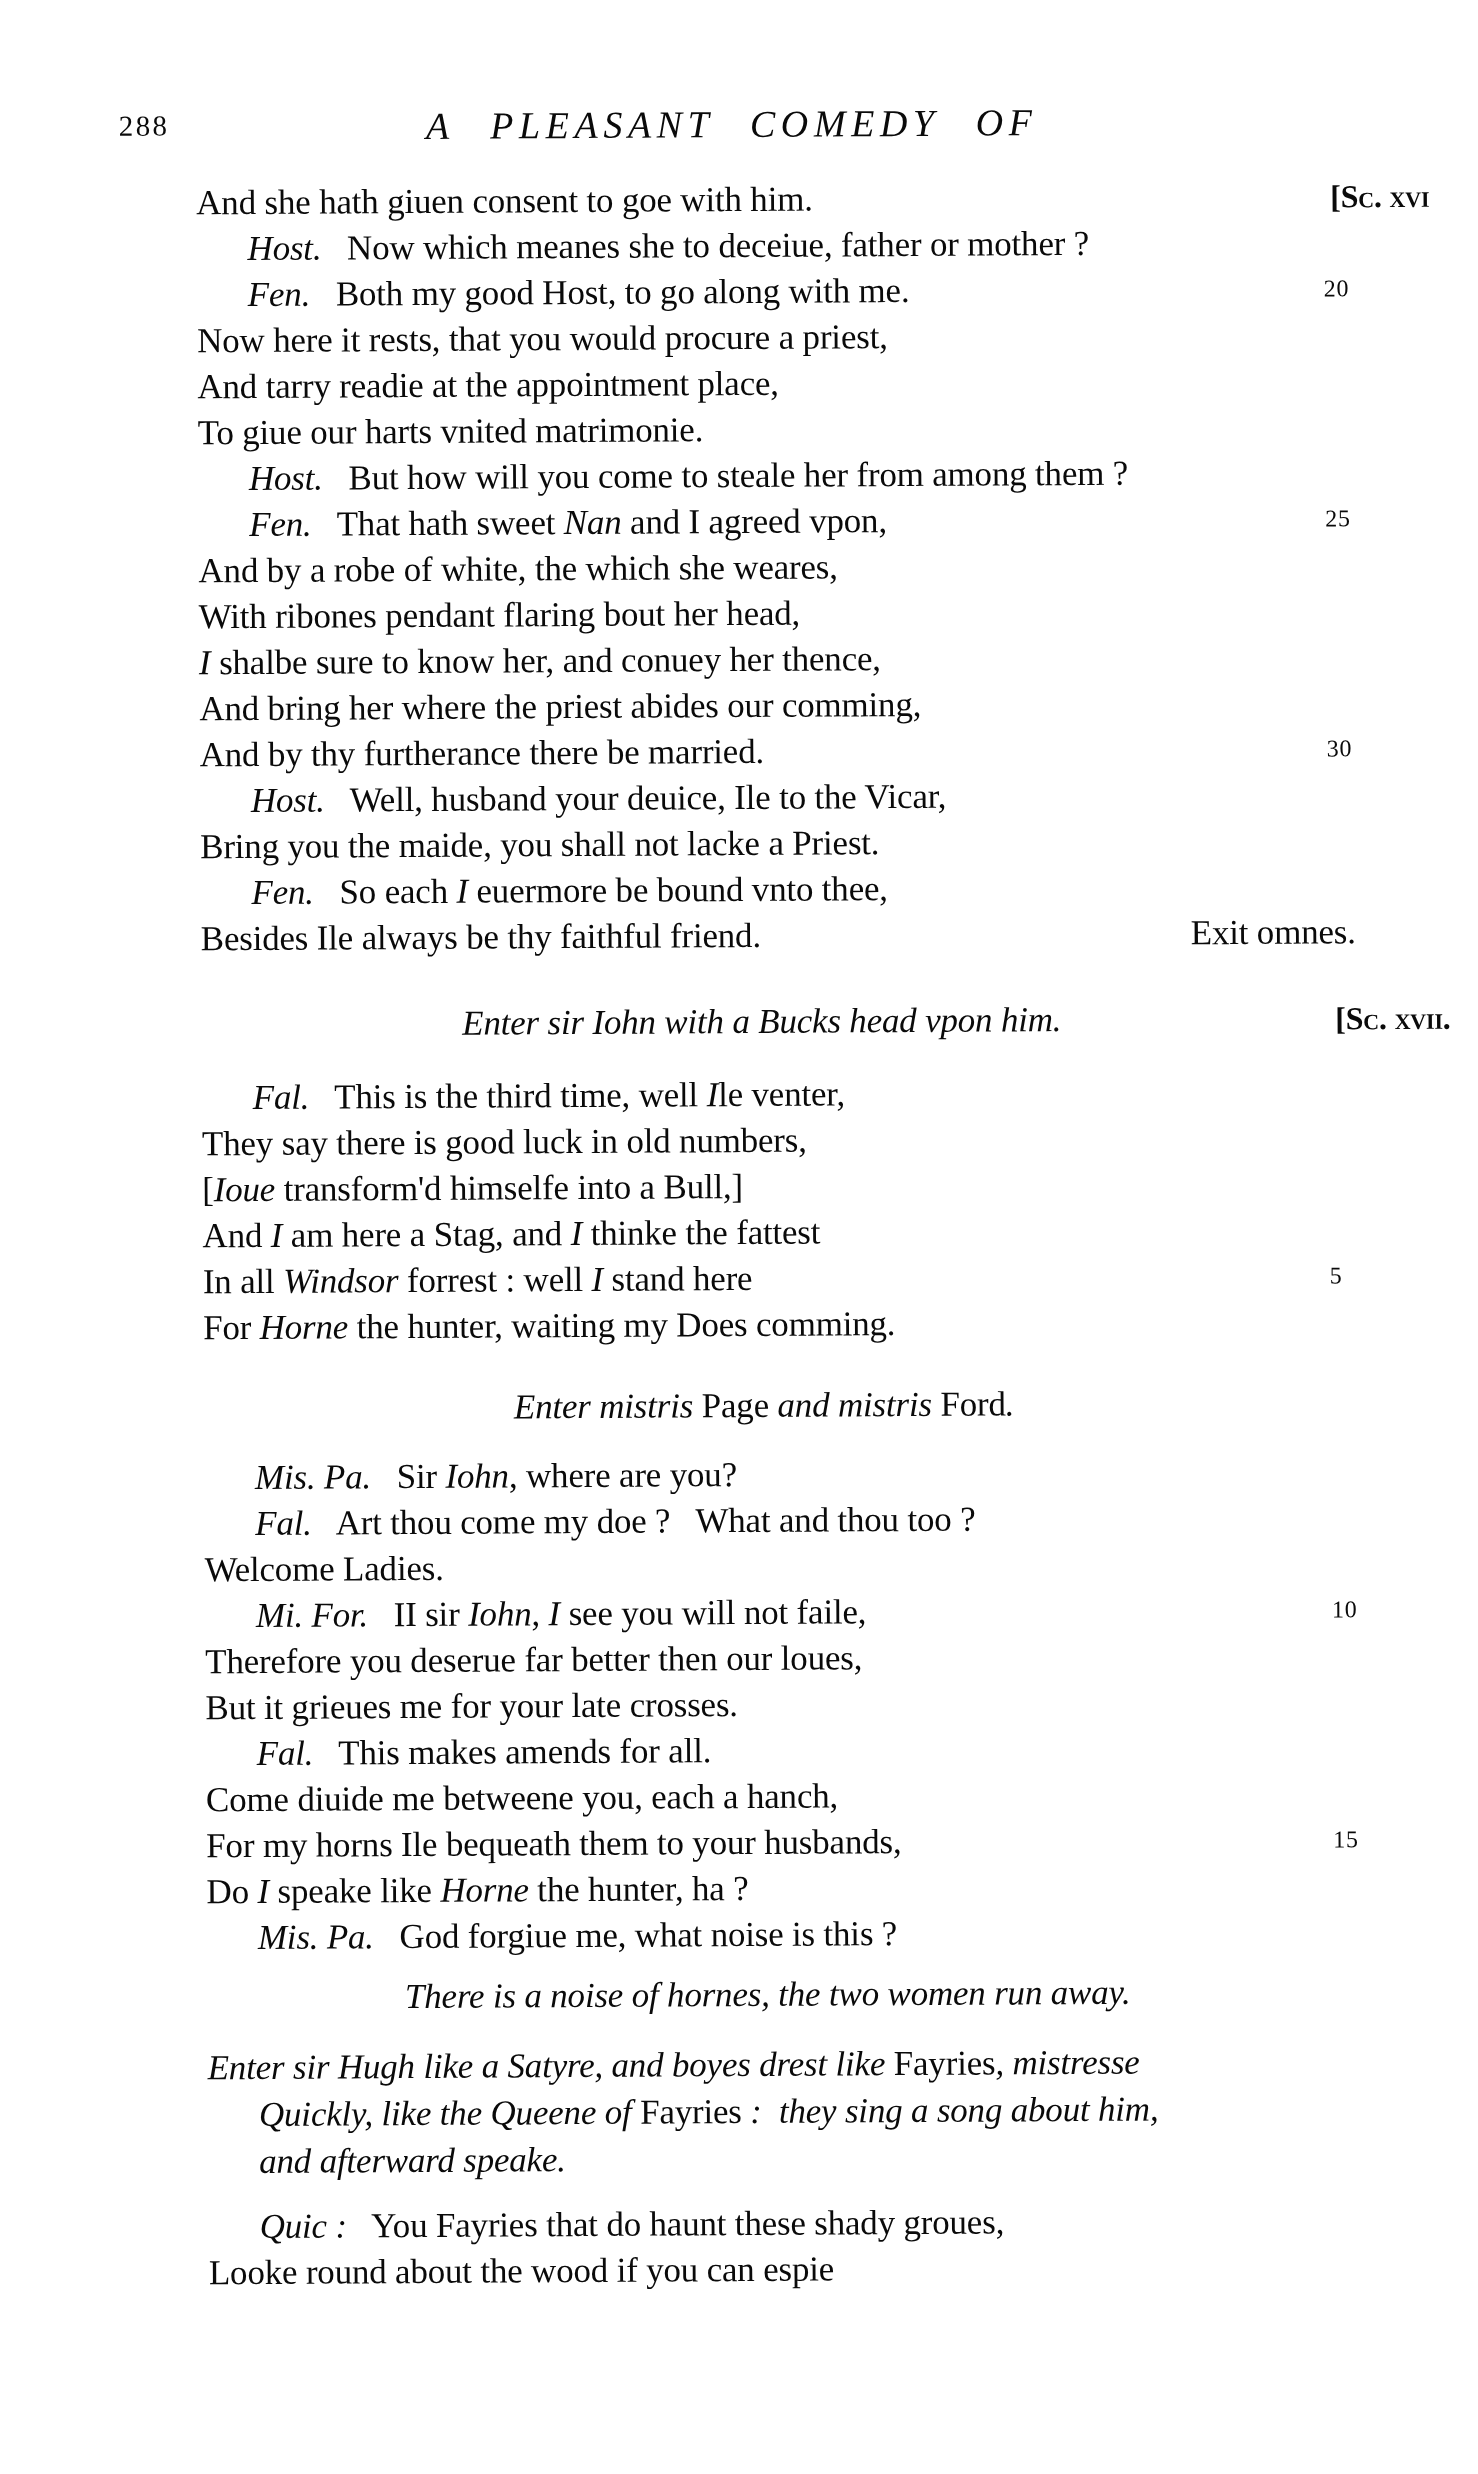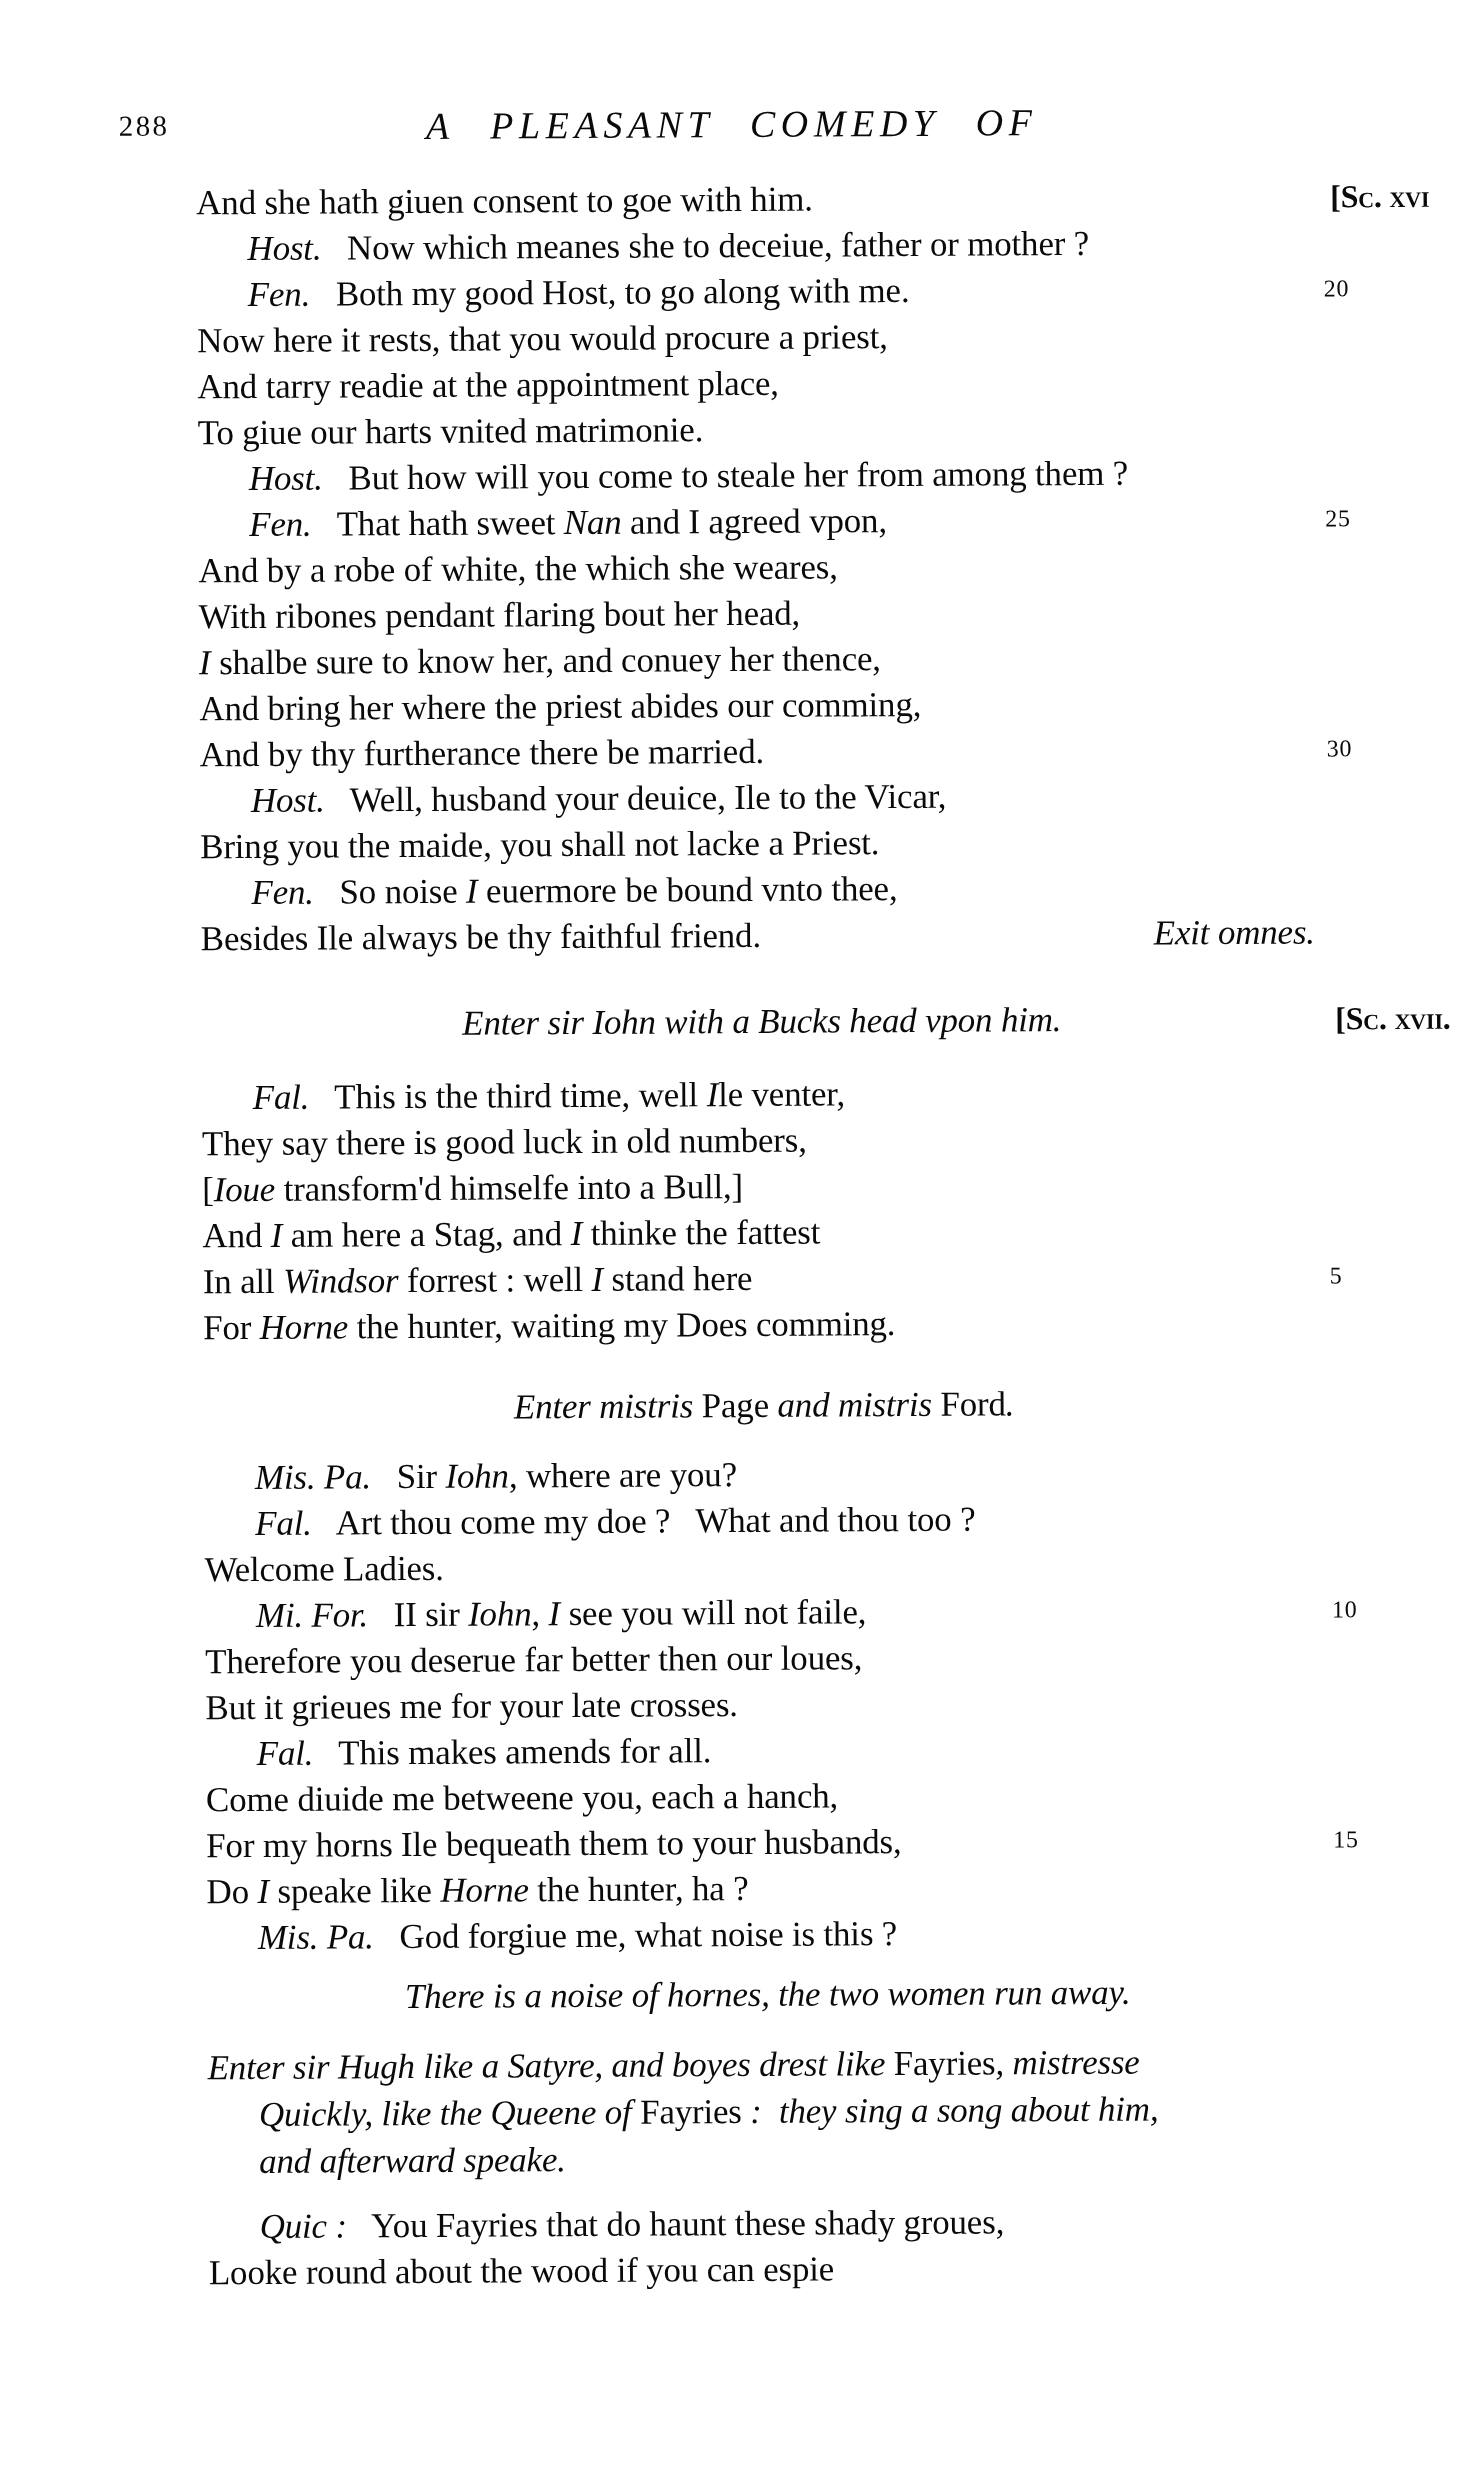--- a/index.html
+++ b/index.html
@@ -24,21 +24,21 @@
   .hang{padding-left:246px;}
   .center{padding-left:0;}
   .center .txt{display:block;margin-left:195px;width:1121px;text-align:center;}
   .lh58{height:47px;line-height:47px;}
   .it{font-style:italic;}
   .gap{width:100%;}
   .rnum{position:absolute;top:0;left:1322px;width:65px;text-align:left;
         font-size:24px;letter-spacing:0.8px;}
   .rscene{position:absolute;top:0;left:1329px;white-space:nowrap;
           font-variant:small-caps;font-size:32px;font-weight:bold;}
-  .rexit{position:absolute;top:0;left:1148px;font-style:italic;white-space:nowrap;}
+  .rexit{position:absolute;top:0;left:1185px;white-space:nowrap;}
 </style>
 </head>
 <body>
 
 <div class="sheet">
   <div class="pagenum">288</div>
   <div class="runtitle">A PLEASANT COMEDY OF</div>
   <div class="pbody">
       <div class="line flush"><span class="txt"><span>And she hath giuen consent to goe with him.</span></span><span class="rscene">[Sc. xvi</span></div>
       <div class="line indent"><span class="txt"><span class="it">Host.</span><span>   Now which meanes she to deceiue, father or mother ?</span></span></div>
@@ -48,21 +48,21 @@
       <div class="line flush"><span class="txt"><span>To giue our harts vnited matrimonie.</span></span></div>
       <div class="line indent"><span class="txt"><span class="it">Host.</span><span>   But how will you come to steale her from among them ?</span></span></div>
       <div class="line indent"><span class="txt"><span class="it">Fen.</span><span>   That hath sweet </span><span class="it">Nan</span><span> and I agreed vpon,</span></span><span class="rnum">25</span></div>
       <div class="line flush"><span class="txt"><span>And by a robe of white, the which she weares,</span></span></div>
       <div class="line flush"><span class="txt"><span>With ribones pendant flaring bout her head,</span></span></div>
       <div class="line flush"><span class="txt"><span class="it">I</span><span> shalbe sure to know her, and conuey her thence,</span></span></div>
       <div class="line flush"><span class="txt"><span>And bring her where the priest abides our comming,</span></span></div>
       <div class="line flush"><span class="txt"><span>And by thy furtherance there be married.</span></span><span class="rnum">30</span></div>
       <div class="line indent"><span class="txt"><span class="it">Host.</span><span>   Well, husband your deuice, Ile to the Vicar,</span></span></div>
       <div class="line flush"><span class="txt"><span>Bring you the maide, you shall not lacke a Priest.</span></span></div>
-      <div class="line indent"><span class="txt"><span class="it">Fen.</span><span>   So noise </span><span class="it">I</span><span> euermore be bound vnto thee,</span></span></div>
+      <div class="line indent"><span class="txt"><span class="it">Fen.</span><span>   So each </span><span class="it">I</span><span> euermore be bound vnto thee,</span></span></div>
       <div class="line flush"><span class="txt"><span>Besides Ile always be thy faithful friend.</span></span><span class="rexit">Exit omnes.</span></div>
       <div class="gap" style="height: 40px;"></div>
       <div class="line center"><span class="txt"><span class="it">Enter sir Iohn with a Bucks head vpon him.</span></span><span class="rscene">[Sc. xvii.</span></div>
       <div class="gap" style="height: 27px;"></div>
       <div class="line indent"><span class="txt"><span class="it">Fal.</span><span>   This is the third time, well </span><span class="it">I</span><span>le venter,</span></span></div>
       <div class="line flush"><span class="txt"><span>They say there is good luck in old numbers,</span></span></div>
       <div class="line flush"><span class="txt"><span>[</span><span class="it">Ioue</span><span> transform'd himselfe into a Bull,]</span></span></div>
       <div class="line flush"><span class="txt"><span>And </span><span class="it">I</span><span> am here a Stag, and </span><span class="it">I</span><span> thinke the fattest</span></span></div>
       <div class="line flush"><span class="txt"><span>In all </span><span class="it">Windsor</span><span> forrest : well </span><span class="it">I</span><span> stand here</span></span><span class="rnum">5</span></div>
       <div class="line flush"><span class="txt"><span>For </span><span class="it">Horne</span><span> the hunter, waiting my Does comming.</span></span></div>

